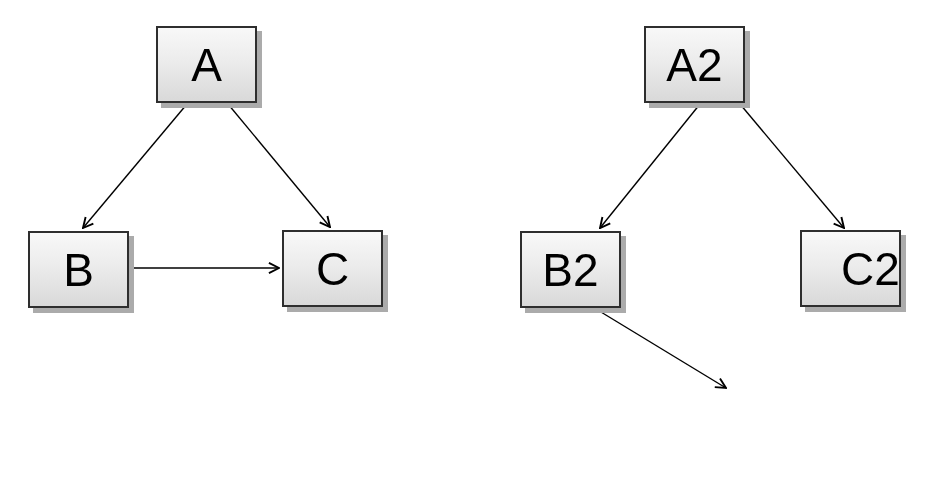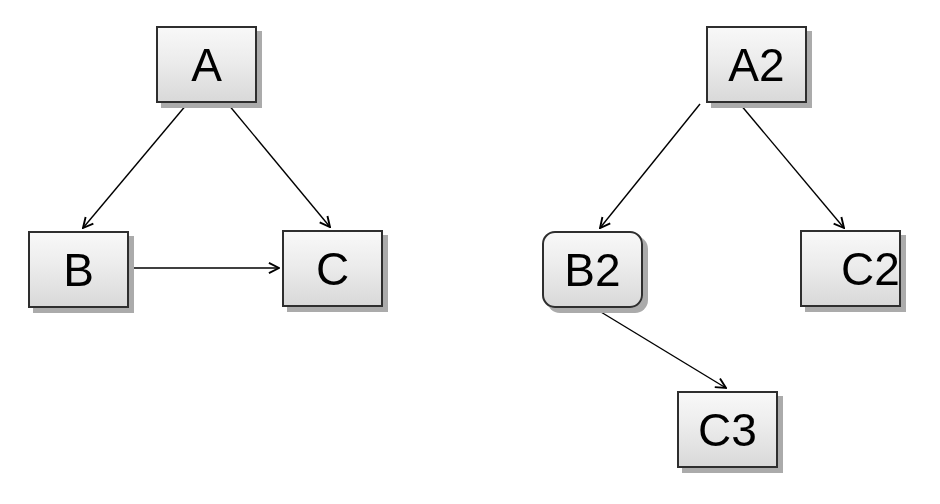--- a/index.html
+++ b/index.html
@@ -39,22 +39,22 @@
     line-height: 1;
     color: #000000;
     letter-spacing: 0;
     user-select: none;
   }
   
   .pos-A  { left: 156px; top: 26px;  }
   .pos-B  { left: 28px;  top: 231px; }
   .pos-C  { left: 282px; top: 230px; }
   
-  .pos-A2 { left: 706px; top: 26px;  }
-  .pos-B2 { left: 542px; top: 231px; border-radius: 13px; }
+  .pos-A2 { left: 644px; top: 26px;  }
+  .pos-B2 { left: 520px; top: 231px; }
   .pos-C2 { left: 800px; top: 230px; padding-left: 40px; }
   .pos-C3 { left: 677px; top: 391px; }
   .edge {
     stroke: #000000;
     stroke-width: 1.4;
     fill: none;
   }
 </style>
 </head>
 <body>
@@ -89,17 +89,14 @@
 
   <div class="node pos-A2">
     <span class="node-label">A2</span>
   </div>
   <div class="node pos-B2">
     <span class="node-label">B2</span>
   </div>
   <div class="node pos-C2">
     <span class="node-label">C2</span>
   </div>
-  <div class="node pos-C3">
-    <span class="node-label">C3</span>
-  </div>
 
 </div>
 
 </body></html>

